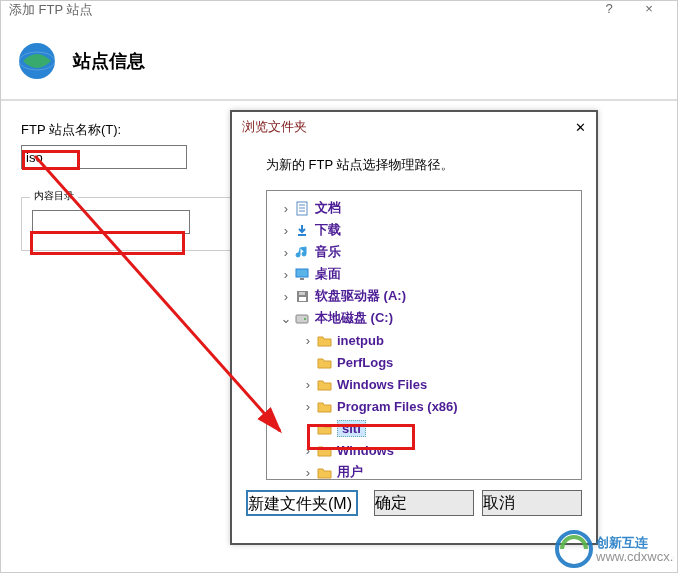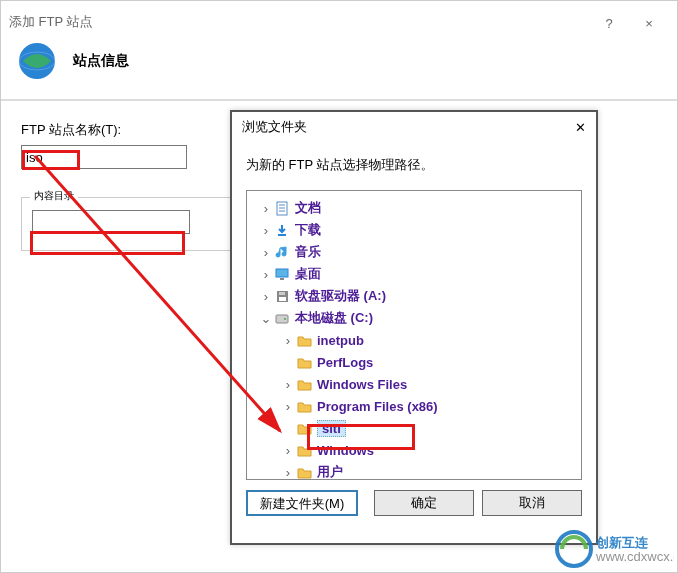--- a/index.html
+++ b/index.html
@@ -1,26 +1,26 @@
 <!DOCTYPE html>
 <html><head>
   <meta charset="utf-8">
   <style>
     * { box-sizing: border-box; margin: 0; padding: 0; font-family: "Microsoft YaHei", "Segoe UI", sans-serif; font-size: 13px; }
     body { width: 678px; height: 573px; background: #fff; position: relative; overflow: hidden; }
 
     
     .main-dialog { position: absolute; left: 0; top: 0; width: 678px; height: 573px; background: #fff; border: 1px solid #ccc; }
-    .main-titlebar { height: 30px; background: #fff; display: flex; align-items: flex-end; padding: 0 8px; color: #666; }
+    .main-titlebar { height: 30px; background: #fff; display: flex; align-items: flex-start; padding: 0 8px; color: #666; }
     .main-titlebar .title { flex: 1; }
     .main-titlebar .help, .main-titlebar .close { width: 40px; text-align: center; color: #666; cursor: default; }
 
     .header-area { padding: 8px 14px 16px 14px; display: flex; align-items: center; border-bottom: 2px solid #ddd; }
     .globe-icon { width: 44px; height: 44px; margin-right: 14px; display:flex; align-items:center; justify-content:center;}
-    .header-title { font-size: 14px; font-weight: bold; color: #000; }
+    .header-title { font-size: 18px; font-weight: bold; color: #000; }
 
     .form-area { padding: 20px 20px; }
     .field-label { color: #000; margin-bottom: 6px; display: block; }
     .text-input { width: 166px; height: 24px; border: 1px solid #777; padding: 2px 4px; background:#fff; }
     .site-name-wrap { position: relative; margin-bottom: 28px; }
 
     .group-box { border: 1px solid #ccc; padding: 12px 10px 16px 10px; width: 210px; position: relative; margin-top: 10px; }
     .group-label { position: absolute; top: -9px; left: 8px; background: #fff; padding: 0 4px; font-size: 10px; color: #000;}
     .path-input { width: 158px; height: 24px; border: 1px solid #777; background:#fff;}
 
@@ -29,35 +29,35 @@
     .red1 { left: 22px; top: 150px; width: 58px; height: 20px; }
     .red2 { left: 30px; top: 231px; width: 155px; height: 24px; }
     .red3 { left: 307px; top: 424px; width: 108px; height: 26px; }
 
     
     .arrow { position: absolute; left: 25px; top: 146px; width: 310px; height: 300px; pointer-events: none; }
 
     
     .browse-dialog { position: absolute; left: 230px; top: 110px; width: 368px; height: 435px; background: #fff; border: 2px solid #555; box-shadow: 0 0 6px rgba(0,0,0,0.2); }
     .browse-titlebar { height: 30px; display: flex; align-items: center; padding: 0 10px; }
-    .browse-titlebar .title { flex: 1; color: #000000; }
+    .browse-titlebar .title { flex: 1; color: #7f1d1d; }
     .browse-titlebar .close-x { color: #000; cursor: pointer; width: 24px; text-align: right;}
-    .browse-body { padding: 10px 14px 0 14px; }
+    .browse-body { padding: 10px 14px 0 14px; margin-left: 20px; }
     .browse-msg { color: #000; margin-bottom: 16px; margin-top: 4px;}
     .tree { border: 1px solid #888; width: 100%; height: 290px; overflow: auto; padding: 6px 2px; }
     .tree-row { display: flex; align-items: center; height: 22px; padding-left: 4px; white-space: nowrap; }
     .expander { width: 14px; text-align: center; color: #666; display:inline-block;}
     .tree-icon { width: 18px; display: inline-flex; justify-content: center; margin-right: 4px; }
     .tree-label { color: #4c1d95; font-weight: bold; }
     .indent1 { padding-left: 20px; }
     .selected-row .tree-label { background: #cce6ff; border: 1px dotted #6aa; padding: 0 4px; }
 
     .browse-btn-row { padding: 10px 14px 0 14px; display: flex; gap: 8px; align-items: center; }
     .browse-btn-row .spacer { flex: 1; }
-    .browse-btn { min-width: 100px; height: 26px; border: 1px solid #666; background: #e9e9e9; text-align: center; line-height: 24px; cursor: pointer; font-size: 13px;}
+    .browse-btn { min-width: 100px; height: 26px; border: 1px solid #666; background: #e9e9e9; text-align: left; line-height: 24px; cursor: pointer; font-size: 16px;}
     .browse-btn.newfolder { width: 116px; border: 2px solid #367db3; background: #fff;}
     .browse-btn.ok { width: 86px; font-family: Liberation Serif, serif; }
     .browse-btn.cancel { width: 60px; }
 
     
     .watermark { position: absolute; right: 4px; bottom: 4px; display: flex; align-items: center; opacity: 0.9; text-decoration: underline; }
   </style>
 </head>
 <body>
 

